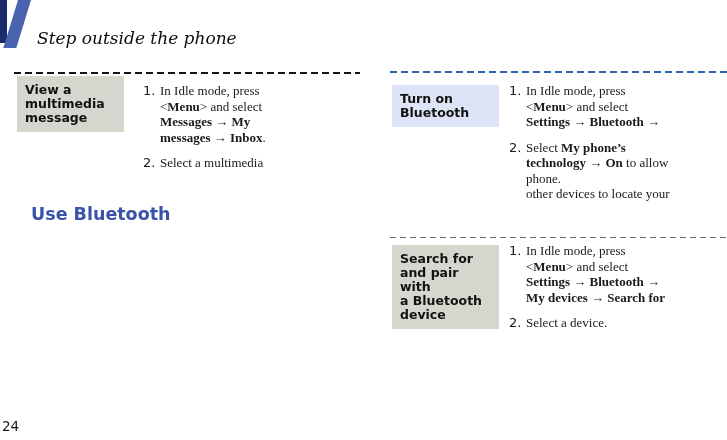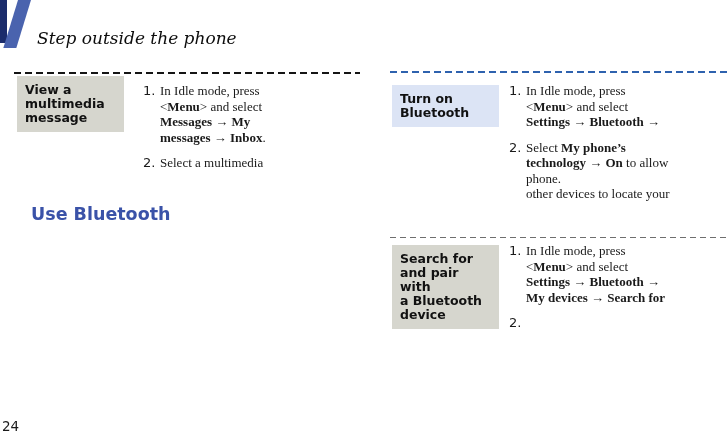--- a/index.html
+++ b/index.html
@@ -131,18 +131,21 @@
         <span class="step-num">1.</span>
         <div class="step-text">
           <div class="step-line"><span>In Idle mode, press</span></div>
           <div class="step-line"><span>&lt;</span><span class="b">Menu</span><span>&gt; and select</span></div>
           <div class="step-line"><span class="b">Settings</span><span> → </span><span class="b">Bluetooth</span><span> →</span></div>
           <div class="step-line"><span class="b">My devices</span><span> → </span><span class="b">Search for</span></div>
         </div>
       </div>
       <div class="step">
         <span class="step-num">2.</span>
+        <div class="step-text">
+          <div class="step-line"><span>Select a device.</span></div>
+        </div>
       </div>
     </div>
 
   <div class="page-number">24</div>
 
 </div>
 
 </body></html>

